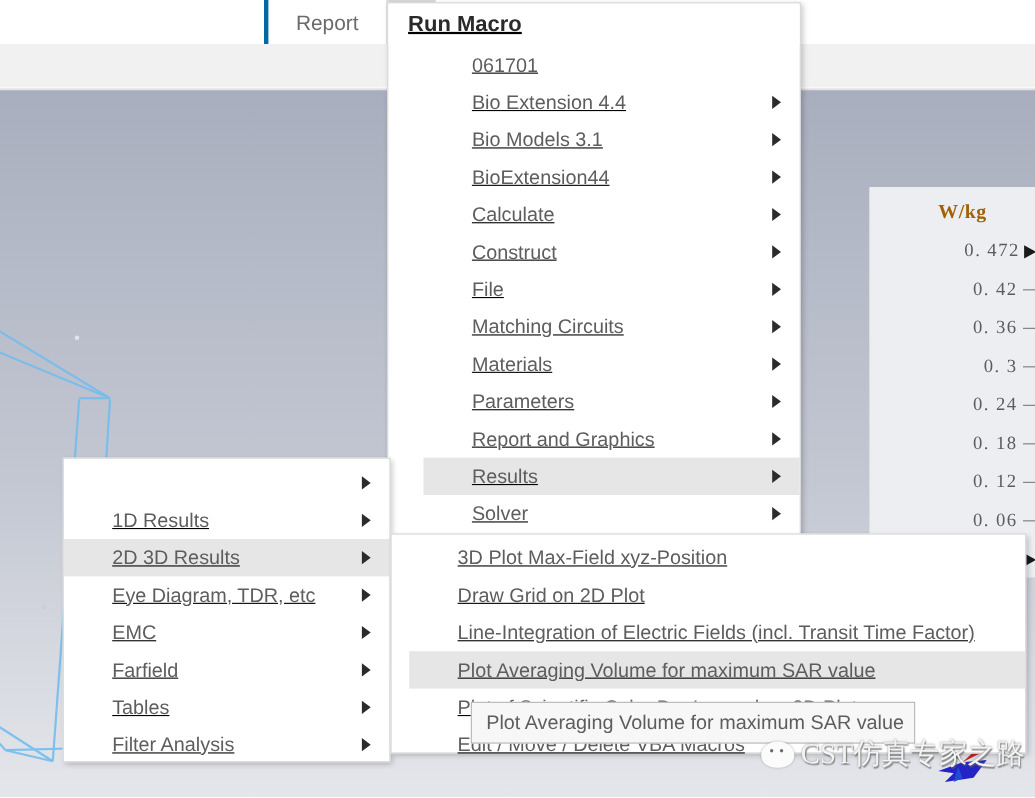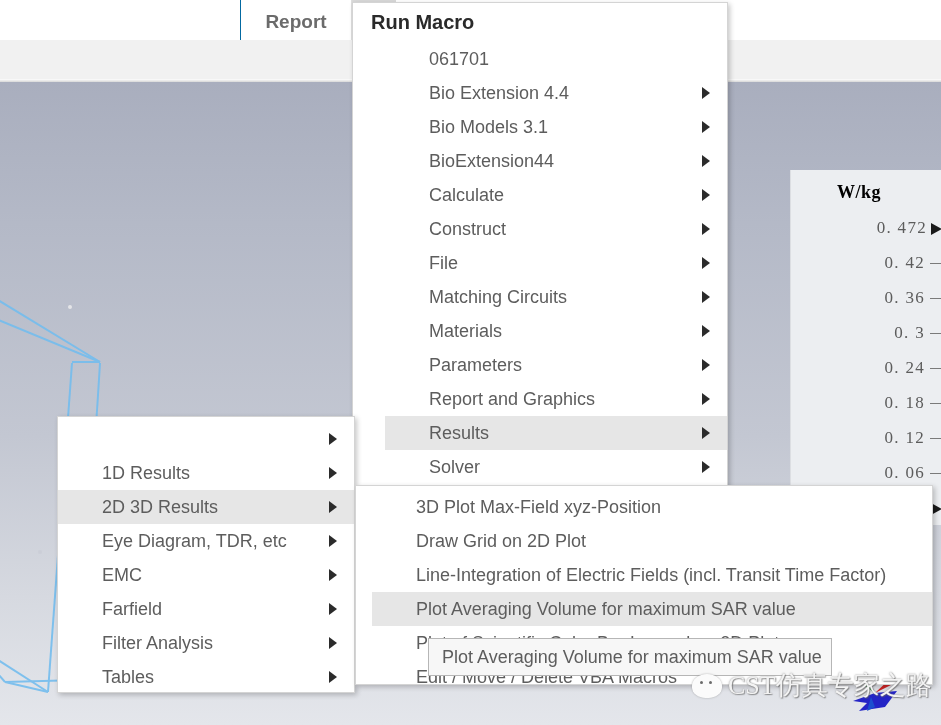--- a/index.html
+++ b/index.html
@@ -33,21 +33,21 @@
   .ribbon-tab {
     position: absolute;
     top: 0;
     height: 40px;
     line-height: 44px;
     font-size: 19px;
     color: #6b6b6b;
     padding: 0 14px;
     box-sizing: border-box;
   }
-  .ribbon-tab.divider-left { border-left: 1px solid #0369a1; font-weight: bold; }
+  .ribbon-tab.divider-left { border-left: 4px solid #0369a1; }
   .ribbon-tab.divider-right { border-right: 1px solid #dedede; }
   .tab-report { left: 240px; width: 112px; text-align: center; }
 
   .ribbon-body {
     position: absolute;
     left: 0; top: 40px;
     width: 941px; height: 40px;
     background: #f1f1f1;
     border-bottom: 1px solid #cfcfcf;
   }
@@ -83,25 +83,25 @@
   .legend-panel {
     position: absolute;
     left: 790px; top: 88px;
     width: 151px; height: 355px;
     background: #eceef1;
     border-left: 1px solid #dcdee2;
     box-sizing: border-box;
   }
   .legend-title {
     position: absolute;
-    right: 60px; top: 12px;
+    right: 44px; top: 12px;
     font-family: "Liberation Serif", serif;
     font-weight: bold;
     font-size: 18px;
-    color: #000000;
+    color: #a16207;
     letter-spacing: 0.5px;
   }
   .legend-ticks {
     position: absolute;
     left: 0; top: 40px;
     width: 159px;
   }
   .legend-tick {
     position: relative;
     height: 35px;
@@ -137,20 +137,21 @@
     top: 1px;
   }
 
   
   .menu {
     position: absolute;
     background: #ffffff;
     border: 1px solid #d4d4d4;
     box-shadow: 2px 2px 5px rgba(0,0,0,0.22);
     box-sizing: border-box;
+    text-decoration: underline;
   }
   .menu-header {
     font-size: 20px;
     font-weight: bold;
     color: #2a2a2a;
     padding: 6px 0 8px 18px;
     background: #ffffff;
   }
   .menu-item {
     position: relative;
@@ -408,25 +409,25 @@
         </div>
         <div class="menu-item">
           <span>EMC</span>
           <span class="caret"></span>
         </div>
         <div class="menu-item">
           <span>Farfield</span>
           <span class="caret"></span>
         </div>
         <div class="menu-item">
+          <span>Tables</span>
+          <span class="caret"></span>
+        </div>
+        <div class="menu-item">
           <span>Filter Analysis</span>
-          <span class="caret"></span>
-        </div>
-        <div class="menu-item">
-          <span>Tables</span>
           <span class="caret"></span>
         </div>
       </div>
   </div>
 
   <div class="menu" id="menu-2d3d-results">
     <div id="results-2d3d-items">
         <div class="menu-item">
           <span>3D Plot Max-Field xyz-Position</span>
         </div>

